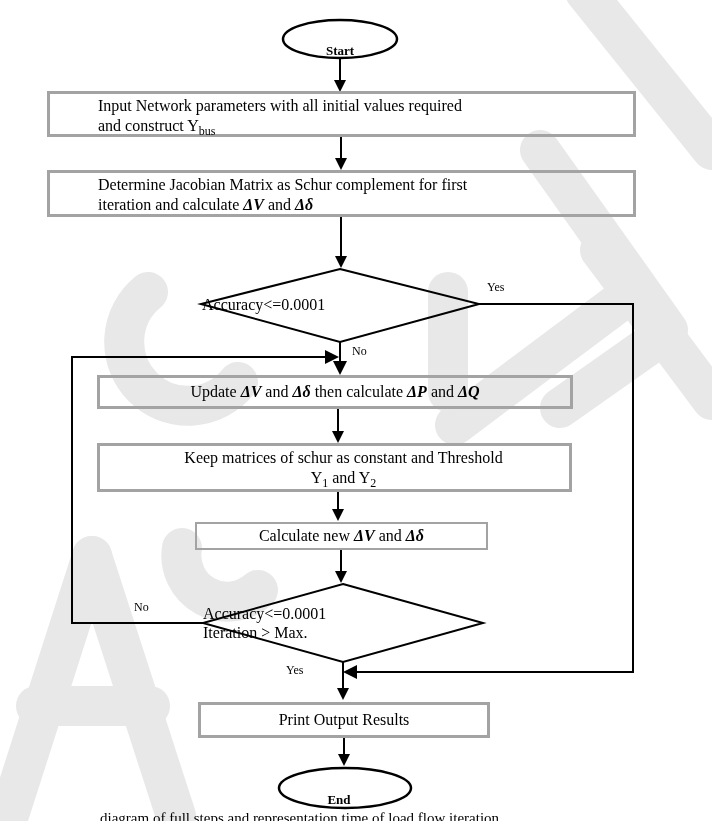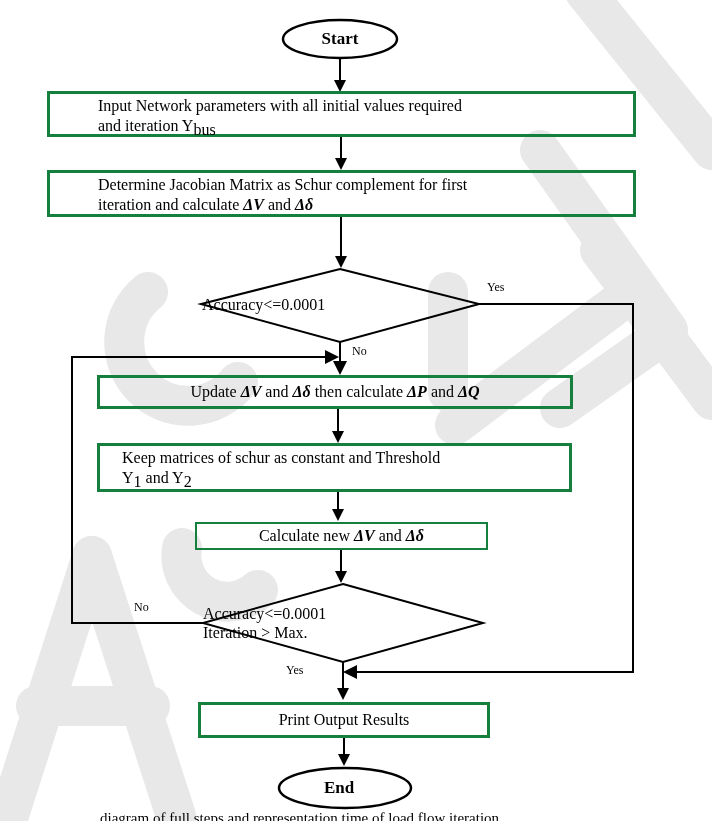--- a/index.html
+++ b/index.html
@@ -2,31 +2,31 @@
 <html><head>
 <meta charset="utf-8">
 <style>
   html,body { margin:0; padding:0; background:#ffffff; }
   .page {
     position:relative; width:712px; height:821px; background:#ffffff;
     overflow:hidden; font-family:"Liberation Serif", serif; color:#000;
   }
   .layer { position:absolute; left:0; top:0; }
   .node {
-    position:absolute; box-sizing:border-box; border:3px solid #15803d;
+    position:absolute; box-sizing:border-box; border:3px solid #a3a3a3;
     font-size:16px; line-height:20px; background:transparent;
   }
   .node .pad { padding:2px 4px 2px 48px; }
   .centered { display:flex; align-items:center; justify-content:center; text-align:center; }
   .lbl { position:absolute; font-size:12px; }
   .term {
-    position:absolute; font-weight:bold; font-size:17px; text-align:center;
+    position:absolute; font-weight:bold; font-size:13px; text-align:center;margin-top:14px;
   }
   .dtext { position:absolute; text-align:left; font-size:16px; line-height:19px; }
-  sub { font-size:16px; line-height:0; }
+  sub { font-size:12px; line-height:0; }
   .caption { position:absolute; font-size:15px; white-space:nowrap; }
 </style>
 </head>
 <body>
 
 <div class="page">
 
   <svg class="layer" width="712" height="821" viewBox="0 0 712 821">
 
     <g stroke="#e8e8e8" stroke-width="40" stroke-linecap="round" fill="none">
@@ -77,37 +77,37 @@
     <ellipse cx="340" cy="39" rx="57" ry="19" fill="none" stroke="#000000" stroke-width="2.5"></ellipse>
     <ellipse cx="345" cy="788" rx="66" ry="20" fill="none" stroke="#000000" stroke-width="2.5"></ellipse>
   </svg>
 
   <div class="term" style="left:283px; top:29px; width:114px;">Start</div>
   <div class="term" style="left:279px; top:778px; width:120px;">End</div>
 
   <div class="node" style="left:47px; top:91px; width:589px; height:46px;">
     <div class="pad">
       <span>Input Network parameters with all initial values required</span><br>
-      <span>and iteration Y</span><sub>bus</sub>
+      <span>and construct Y</span><sub>bus</sub>
     </div>
   </div>
 
   <div class="node" style="left:47px; top:170px; width:589px; height:47px;">
     <div class="pad">
       <span>Determine Jacobian Matrix as Schur complement for first</span><br>
       <span>iteration and calculate <b><i>ΔV</i></b> and <b><i>Δδ</i></b></span>
     </div>
   </div>
 
   <div class="node centered" style="left:97px; top:375px; width:476px; height:34px;">
     <span>Update <b><i>ΔV</i></b> and <b><i>Δδ</i></b> then calculate <b><i>ΔP</i></b> and <b><i>ΔQ</i></b></span>
   </div>
 
   <div class="node" style="left:97px; top:443px; width:475px; height:49px;">
-    <div class="pad" style="padding-left:22px;">
+    <div class="pad" style="padding-left:22px;text-align:center;">
       <span>Keep matrices of schur as constant and Threshold</span><br>
       <span>Y</span><sub>1</sub><span> and Y</span><sub>2</sub>
     </div>
   </div>
 
   <div class="node centered" style="left:198px; top:702px; width:292px; height:36px;">
     <span>Print Output Results</span>
   </div>
 
   <div class="node centered" style="left:195px; top:522px; width:293px; height:28px; border-width:2px;">

